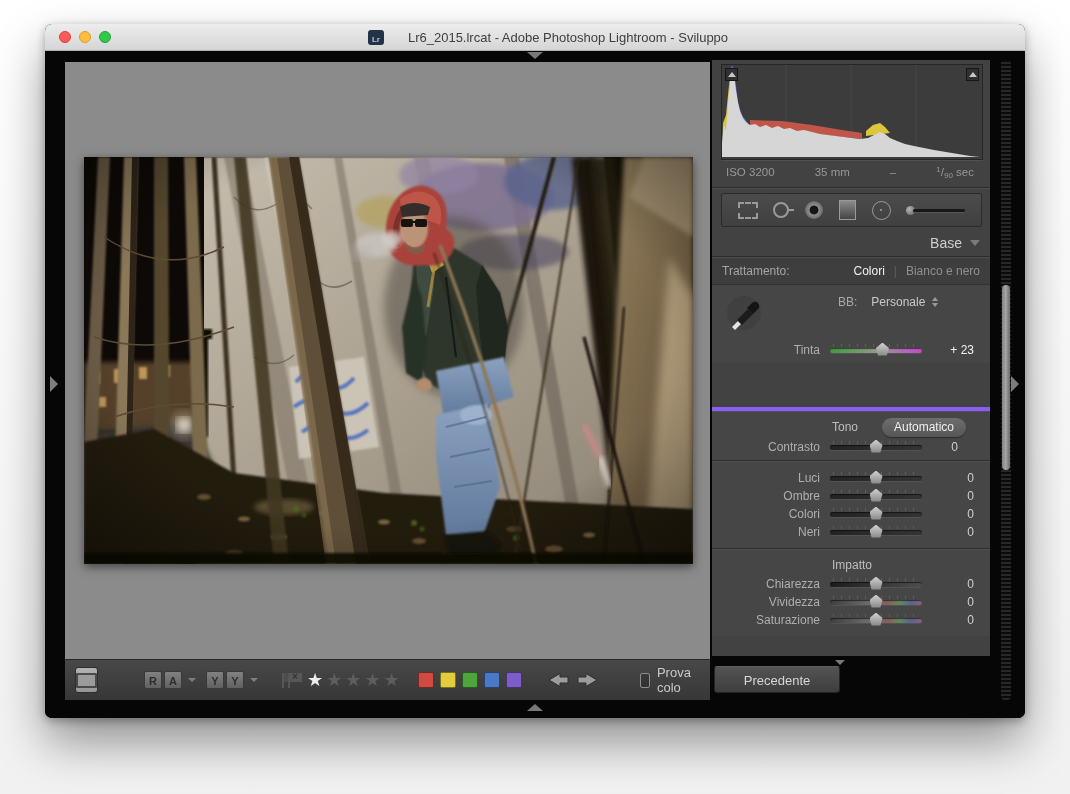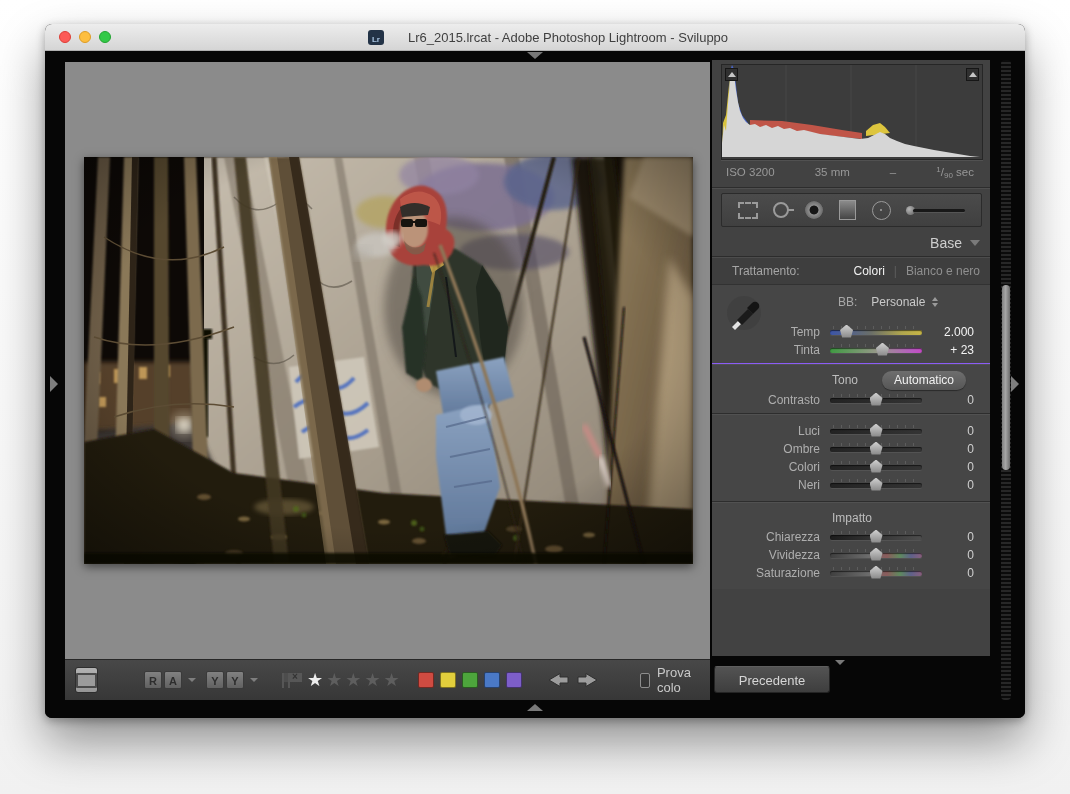--- a/index.html
+++ b/index.html
@@ -83,21 +83,21 @@
   .gradf{width:15px;height:18px;border:1px solid #9a9a9a;background:linear-gradient(#8b8b8b,#454545);}
   .radf{width:17px;height:17px;border:1px solid #9a9a9a;border-radius:50%;position:relative;}
   .radf::after{content:"";position:absolute;left:7px;top:7px;width:2px;height:2px;background:#a2a2a2;border-radius:50%;}
   .brush{display:flex;align-items:center;}
   .brush .ball{width:9px;height:9px;border-radius:50%;background:radial-gradient(circle at 35% 35%,#b5b5b5,#5f5f5f);}
   .brush .line{width:52px;height:3px;background:#181818;border-radius:2px;margin-left:-2px;box-shadow:0 1px 0 #555;}
   
   .basebox{margin-top:1px;border-top:1px solid #2c2c2c;}
   .treatrow{height:27px;background:#3e3e3e;border-bottom:1px solid #323232;box-shadow:inset 0 1px 0 #4c4c4c;
     display:flex;align-items:center;font-size:12px;}
-  .treatlabel{color:#a5a5a5;padding-left:20px;}
+  .treatlabel{color:#a5a5a5;padding-left:10px;}
   .treatcolor{margin-left:auto;color:#f1f1f1;}
   .treatsep{color:#5d5d5d;margin:0 9px;}
   .treatbw{color:#8f8f8f;margin-right:10px;}
   .wbarea{position:relative;height:78px;background:#464646;}
   .dropper{position:absolute;left:12px;top:6px;}
   .wbrow{position:absolute;left:0;top:10px;width:100%;display:flex;align-items:center;font-size:12px;}
   .wblabel{margin-left:126px;color:#a8a8a8;}
   .wbvalue{margin-left:14px;color:#c9c9c9;}
   .stepper{margin-left:7px;display:flex;flex-direction:column;gap:2px;}
   .stepper i{width:0;height:0;border-left:3.5px solid transparent;border-right:3.5px solid transparent;display:block;}
@@ -110,21 +110,21 @@
     background:repeating-linear-gradient(90deg,#5d5d5d 0 1px,transparent 1px 8px);}
   .thumb{position:absolute;top:-5px;width:13px;height:13px;margin-left:-6.5px;
     background:linear-gradient(#d0d0d0,#888);clip-path:polygon(50% 0,100% 42%,84% 100%,16% 100%,0 42%);}
   .t-neutral{background:linear-gradient(90deg,#232323,#343434);}
   .t-clarity{background:linear-gradient(90deg,#1c1c1c,#4e4e4e);}
   .t-temp{background:linear-gradient(90deg,#3c55a8,#6b6f68 45%,#b0a64e 78%,#c6b545);}
   .t-tint{background:linear-gradient(90deg,#3f9a42,#98988a 52%,#b75ec0 88%,#c44ac4);}
   .t-vib{background:linear-gradient(90deg,#3f3f3f,#6c6c6c 42%,#8a5c5c 62%,#5f8a5f 76%,#5f618a 88%,#8a5f7d 100%);}
   .sval{flex:1;text-align:right;padding-right:16px;color:#cfcfcf;}
   .sval.bright{color:#f3f3f3;}
-  .tonearea{background:#464646;border-top:1px solid #8b5cf6;box-shadow:inset 0 1px 0 #515151;padding:5px 0 4px 0;}
+  .tonearea{background:#464646;border-top:4px solid #8b5cf6;box-shadow:inset 0 1px 0 #515151;padding:5px 16px 4px 0;margin-top:44px;}
   .tonehead{display:flex;align-items:center;height:22px;font-size:12px;}
   .tonetitle{margin-left:120px;color:#bdbdbd;}
   .autobtn{margin-left:24px;width:84px;height:19px;border-radius:10px;background:linear-gradient(#6e6e6e,#565656);
     color:#f0f0f0;font-size:12px;text-align:center;line-height:19px;box-shadow:0 1px 1px rgba(0,0,0,.4);}
   .grp{background:#464646;border-top:1px solid #2d2d2d;box-shadow:inset 0 1px 0 #515151;padding:8px 0 7px 0;}
   .sectitle{margin-left:70px;width:140px;text-align:center;font-size:12px;color:#bdbdbd;height:18px;line-height:16px;}
   
   .fbtn{position:absolute;height:27px;background:linear-gradient(#535353,#3e3e3e);border:1px solid #242424;border-top-color:#5e5e5e;
     border-radius:3px;color:#d6d6d6;font-size:13px;text-align:center;line-height:26px;box-sizing:border-box;}
   
@@ -430,27 +430,20 @@
               <path d="M23,17 L28,12 a4.2,4.2 0 0 1 6,6 L29,23 Z" fill="#141414"></path>
             </svg>
             <div class="wbrow">
               <span class="wblabel">BB:</span>
               <span class="wbvalue">Personale</span>
               <span class="stepper">
                   <i class="u"></i>
                   <i class="d"></i>
                 </span>
             </div>
-            <div class="srow" style="position:absolute;left:0;top:38px;width:100%;">
-              <span class="slabel">Temp</span>
-              <div class="track t-temp">
-                  <span class="thumb" style="left:18%;"></span>
-                </div>
-              <span class="sval bright">2.000</span>
-            </div>
             <div class="srow" style="position:absolute;left:0;top:56px;width:100%;">
               <span class="slabel">Tinta</span>
               <div class="track t-tint">
                   <span class="thumb" style="left:57%;"></span>
                 </div>
               <span class="sval bright">+ 23</span>
             </div>
           </div>
           <div class="tonearea">
             <div class="tonehead">
@@ -515,20 +508,20 @@
               <span class="slabel">Saturazione</span>
               <div class="track t-vib">
                   <span class="thumb" style="left:50%;"></span>
                 </div>
               <span class="sval">0</span>
             </div>
           </div>
         </div>
       </div>
 
-      <button class="fbtn" style="left:669px;top:615px;width:116px;">Precedente</button>
+      <button class="fbtn" style="left:669px;top:615px;width:126px;">Precedente</button>
 
       <div class="scrolltrack">
         <div class="scrollthumb"></div>
       </div>
     </div>
   </div>
 </div>
 
 </body></html>

